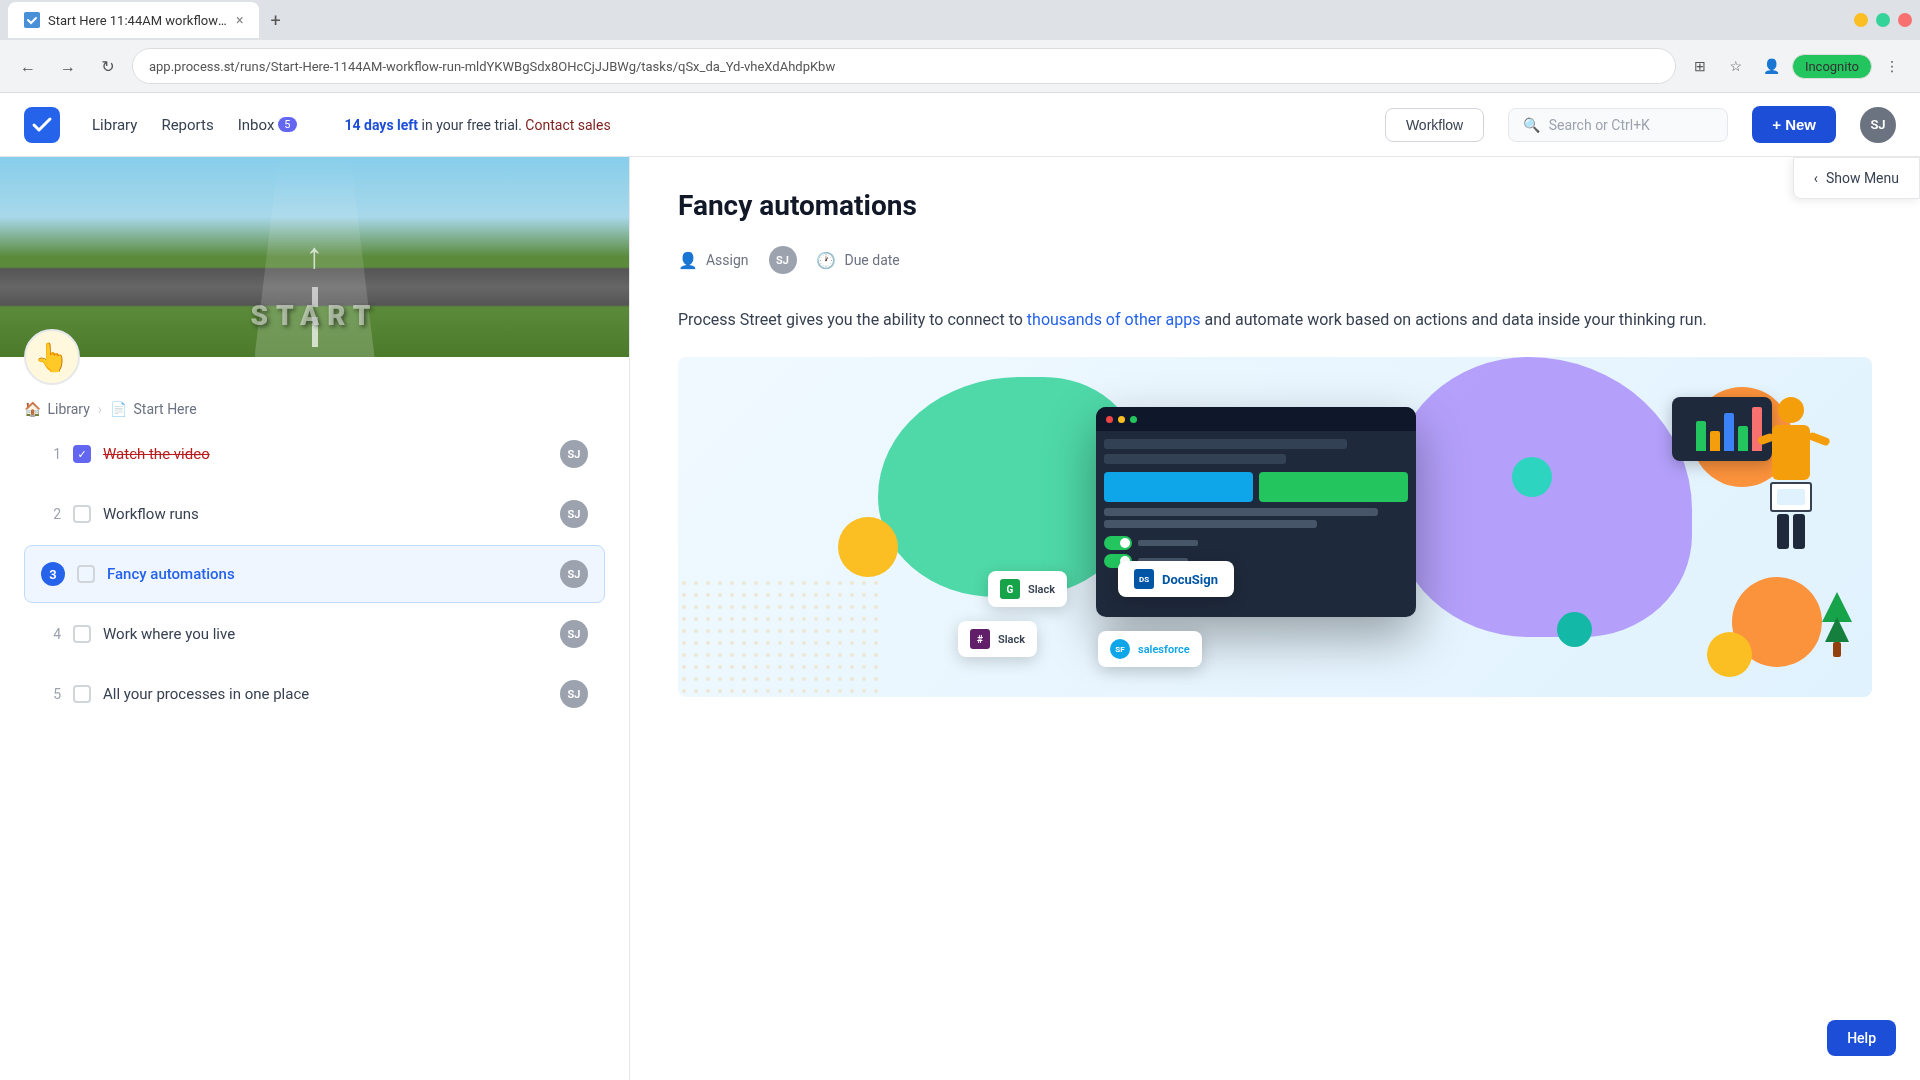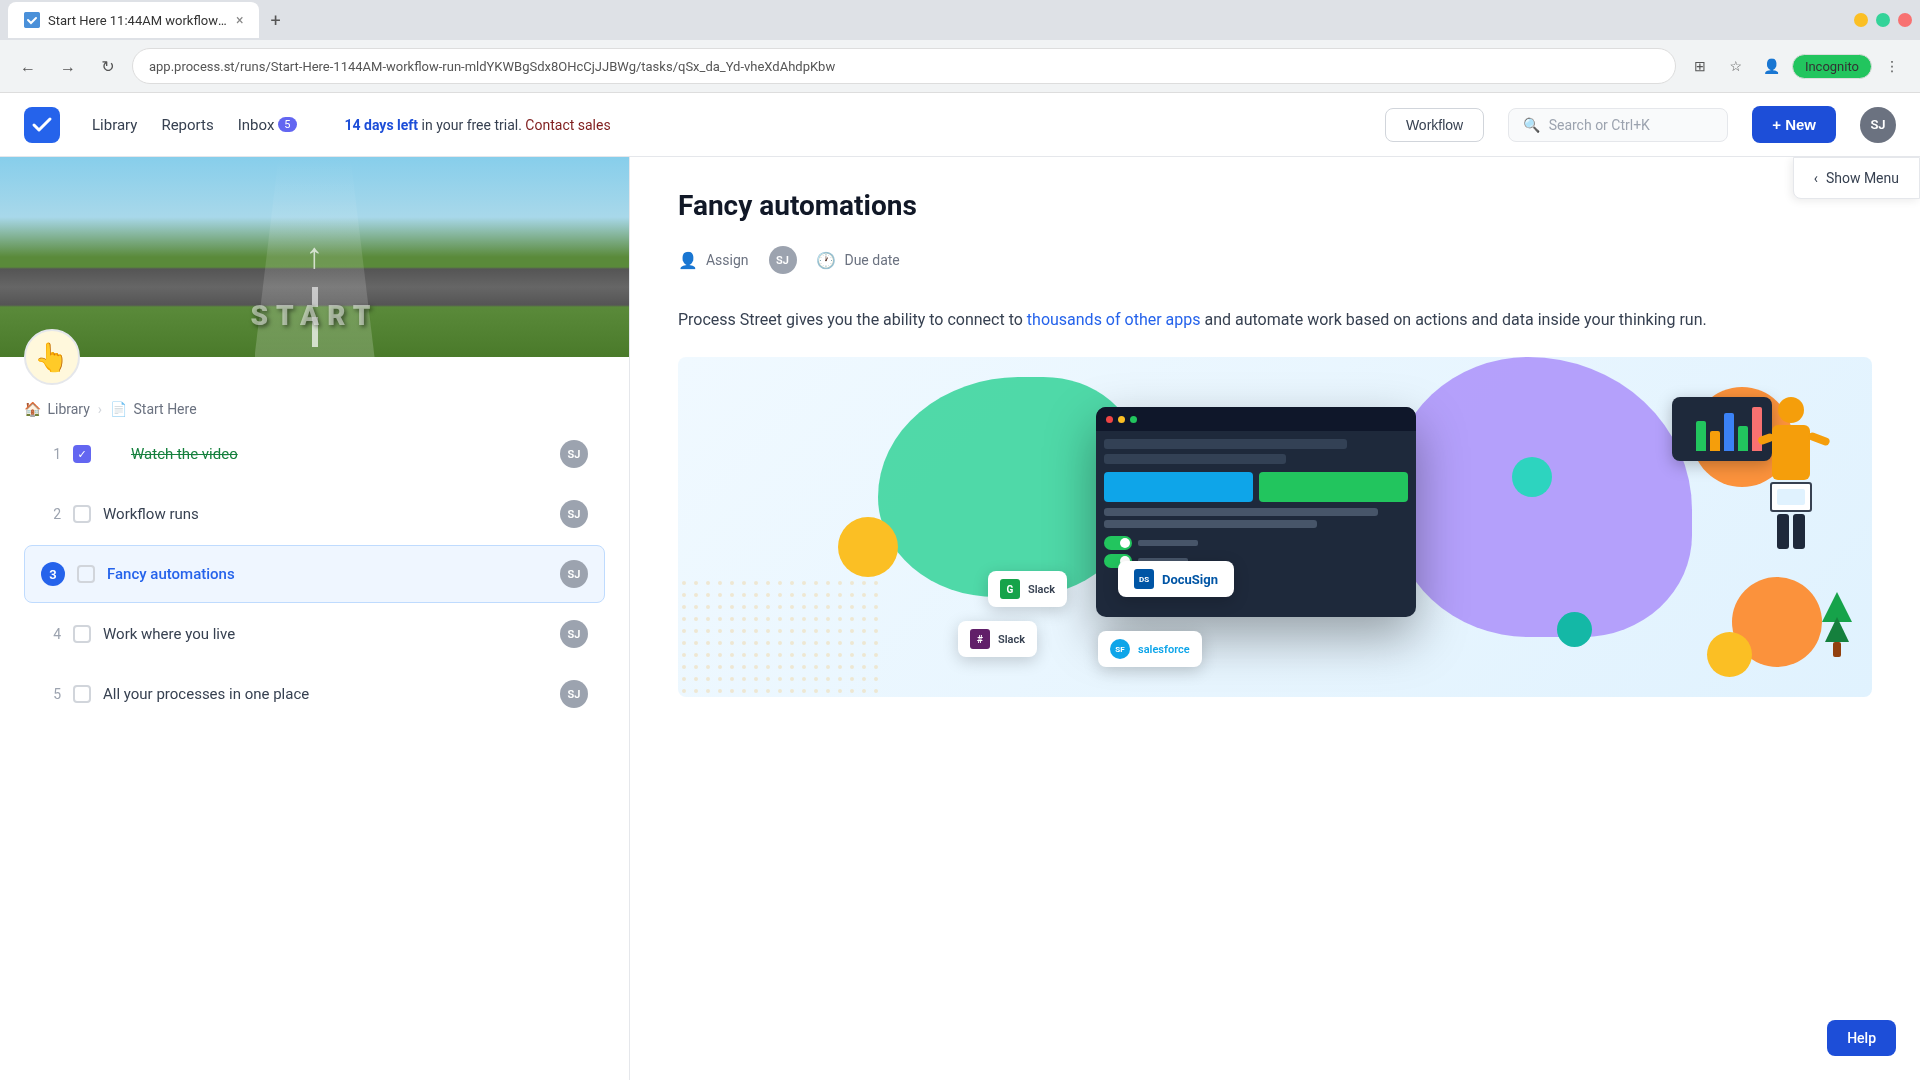--- a/index.html
+++ b/index.html
@@ -53,21 +53,21 @@
 
     
     .task-list { padding: 0 24px; display: flex; flex-direction: column; gap: 2px; }
     .task-item { display: flex; align-items: center; gap: 12px; padding: 14px 16px; border-radius: 8px; border: 1px solid transparent; cursor: pointer; }
     .task-item.active { background: #eff6ff; border-color: #bfdbfe; }
     .task-num { width: 20px; font-size: 14px; color: #9ca3af; text-align: right; flex-shrink: 0; }
     .task-num.active-num { width: 24px; height: 24px; background: #2563eb; color: #fff; border-radius: 50%; display: flex; align-items: center; justify-content: center; font-size: 13px; font-weight: 600; }
     .task-checkbox { width: 18px; height: 18px; border: 2px solid #d1d5db; border-radius: 4px; flex-shrink: 0; display: flex; align-items: center; justify-content: center; }
     .task-checkbox.checked { background: #6366f1; border-color: #6366f1; }
     .task-label { flex: 1; font-size: 15px; color: #374151; }
-    .task-label.completed { text-decoration: line-through; color: #15803d; margin-left: 28px; }
+    .task-label.completed { text-decoration: line-through; color: #b91c1c; }
     .task-label.active-label { color: #2563eb; font-weight: 500; }
     .task-avatar { width: 28px; height: 28px; border-radius: 50%; background: #9ca3af; color: #fff; display: flex; align-items: center; justify-content: center; font-size: 11px; font-weight: 600; flex-shrink: 0; }
 
     
     .right-panel { flex: 1; overflow-y: auto; padding: 32px 48px; position: relative; }
     .show-menu-btn { position: absolute; top: 0; right: 0; display: flex; align-items: center; gap: 8px; background: #fff; border: 1px solid #e5e7eb; border-radius: 0 0 0 8px; padding: 12px 20px; font-size: 14px; color: #374151; cursor: pointer; box-shadow: -2px 2px 8px rgba(0,0,0,0.08); }
 
     .task-detail-title { font-size: 28px; font-weight: 700; color: #111827; margin-bottom: 24px; }
     .task-meta { display: flex; align-items: center; gap: 20px; margin-bottom: 32px; }
     .assign-btn { display: flex; align-items: center; gap: 8px; color: #6b7280; font-size: 14px; cursor: pointer; }

